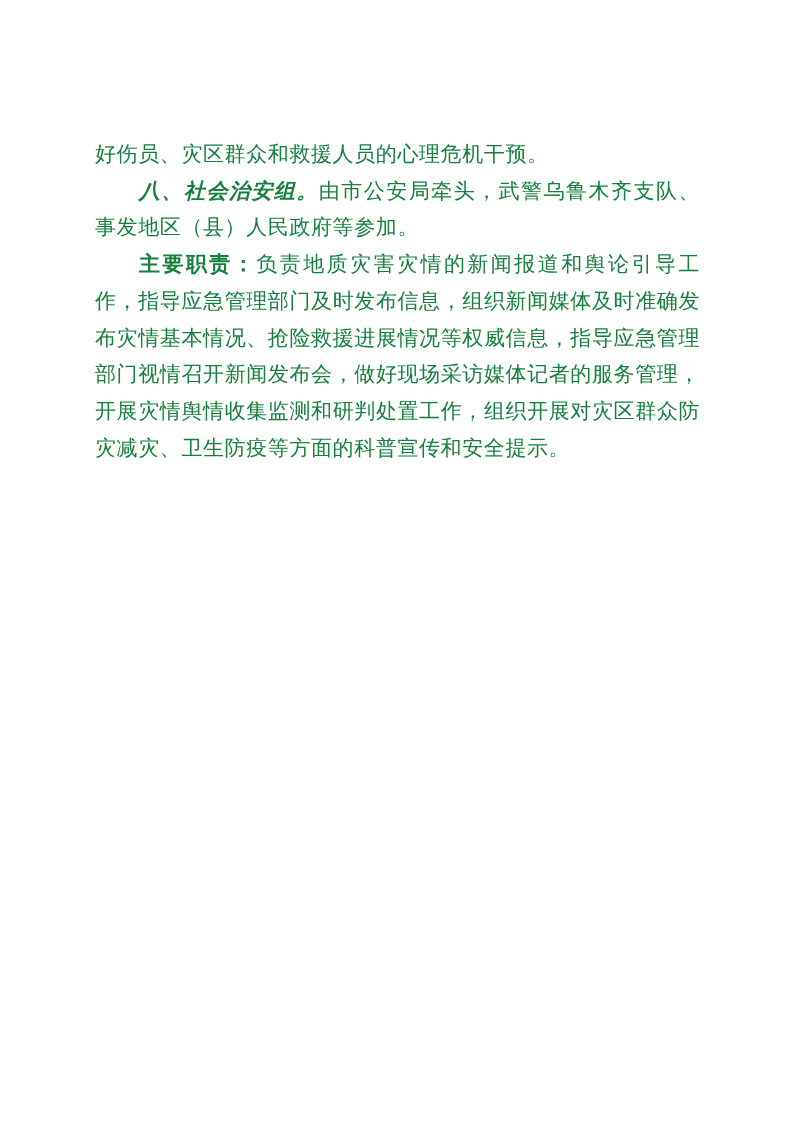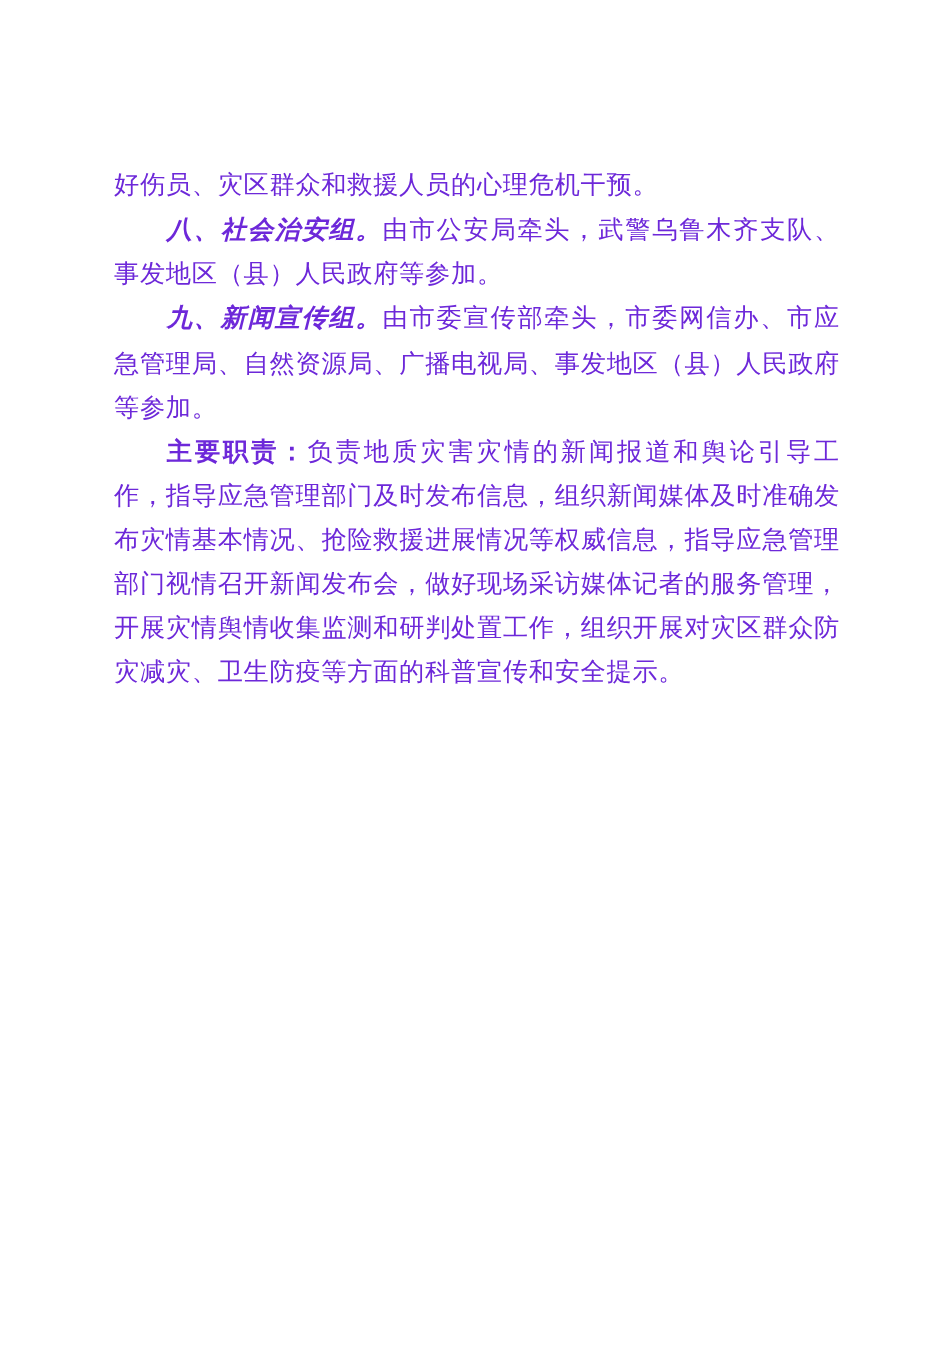--- a/index.html
+++ b/index.html
@@ -22,21 +22,21 @@
   .content {
     width: 605px;
   }
   p.para {
     margin: 0;
     padding: 0;
     font-family: "Liberation Serif", serif;
     font-size: 21px;
     line-height: 36.7px;
     letter-spacing: 0.6px;
-    color: #6d28d9;
+    color: #15803d;
     text-align: justify;
     text-justify: inter-character;
     word-break: break-all;
   }
   p.para.indent {
     text-indent: 44px;
   }
   .seg-heading {
     font-family: "Liberation Sans", sans-serif;
     font-weight: 700;
@@ -50,16 +50,15 @@
     font-weight: 400;
   }
 </style>
 </head>
 <body>
 
 <div class="page">
   <main class="content">
       <p class="para"><span class="seg-body">好伤员、灾区群众和救援人员的心理危机干预。</span></p>
       <p class="para indent"><span class="seg-heading">八、社会治安组。</span><span class="seg-body">由市公安局牵头，武警乌鲁木齐支队、事发地区（县）人民政府等参加。</span></p>
-      <p class="para indent"><span class="seg-heading">九、新闻宣传组。</span><span class="seg-body">由市委宣传部牵头，市委网信办、市应急管理局、自然资源局、广播电视局、事发地区（县）人民政府等参加。</span></p>
       <p class="para indent"><span class="seg-bold">主要职责：</span><span class="seg-body">负责地质灾害灾情的新闻报道和舆论引导工作，指导应急管理部门及时发布信息，组织新闻媒体及时准确发布灾情基本情况、抢险救援进展情况等权威信息，指导应急管理部门视情召开新闻发布会，做好现场采访媒体记者的服务管理，开展灾情舆情收集监测和研判处置工作，组织开展对灾区群众防灾减灾、卫生防疫等方面的科普宣传和安全提示。</span></p>
     </main>
 </div>
 
 </body></html>

